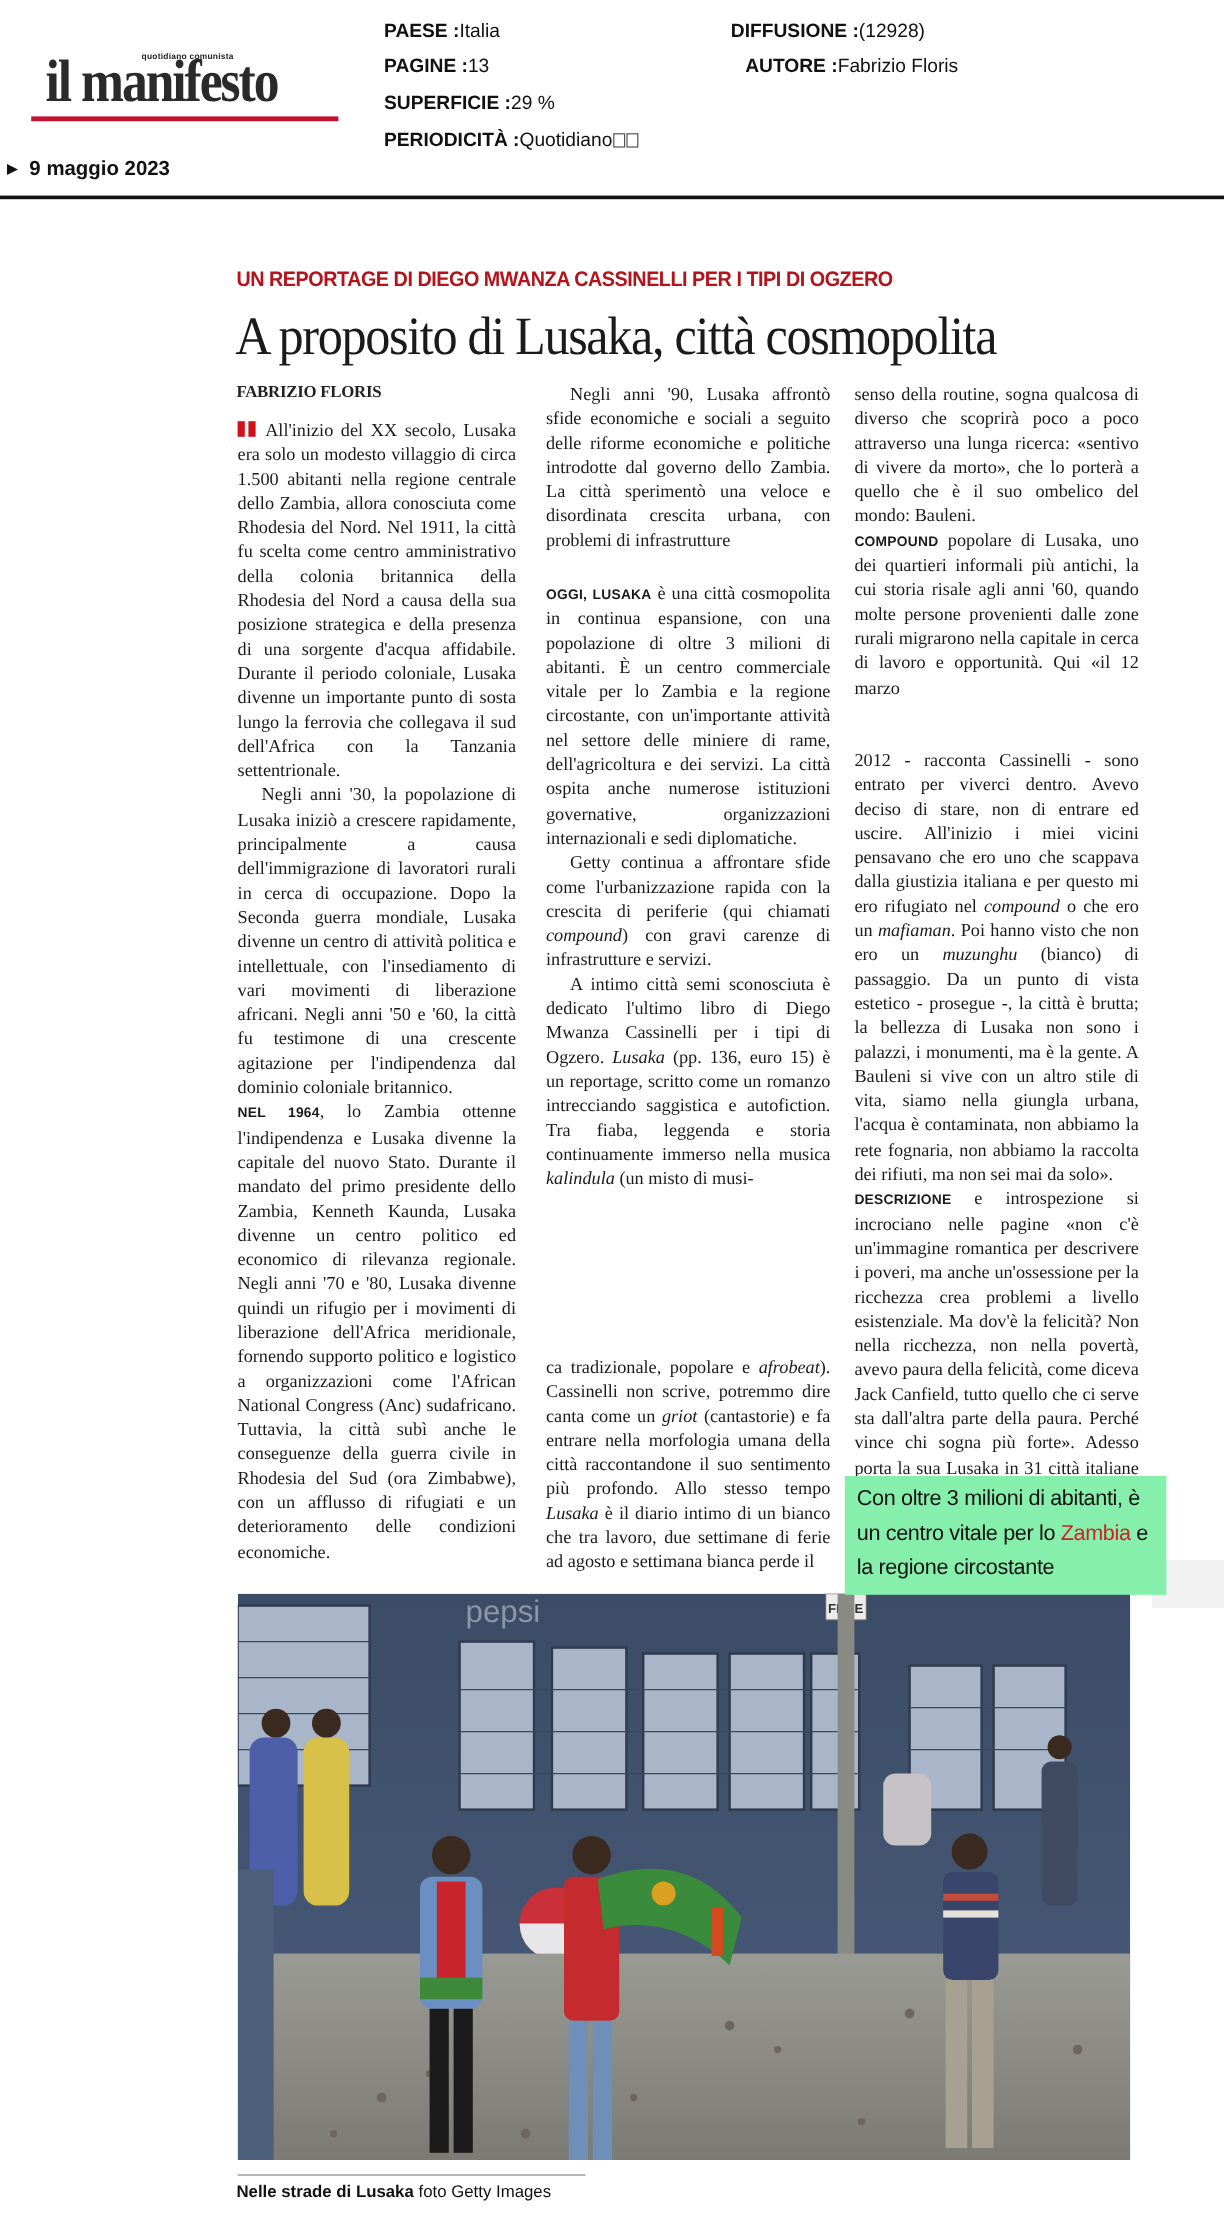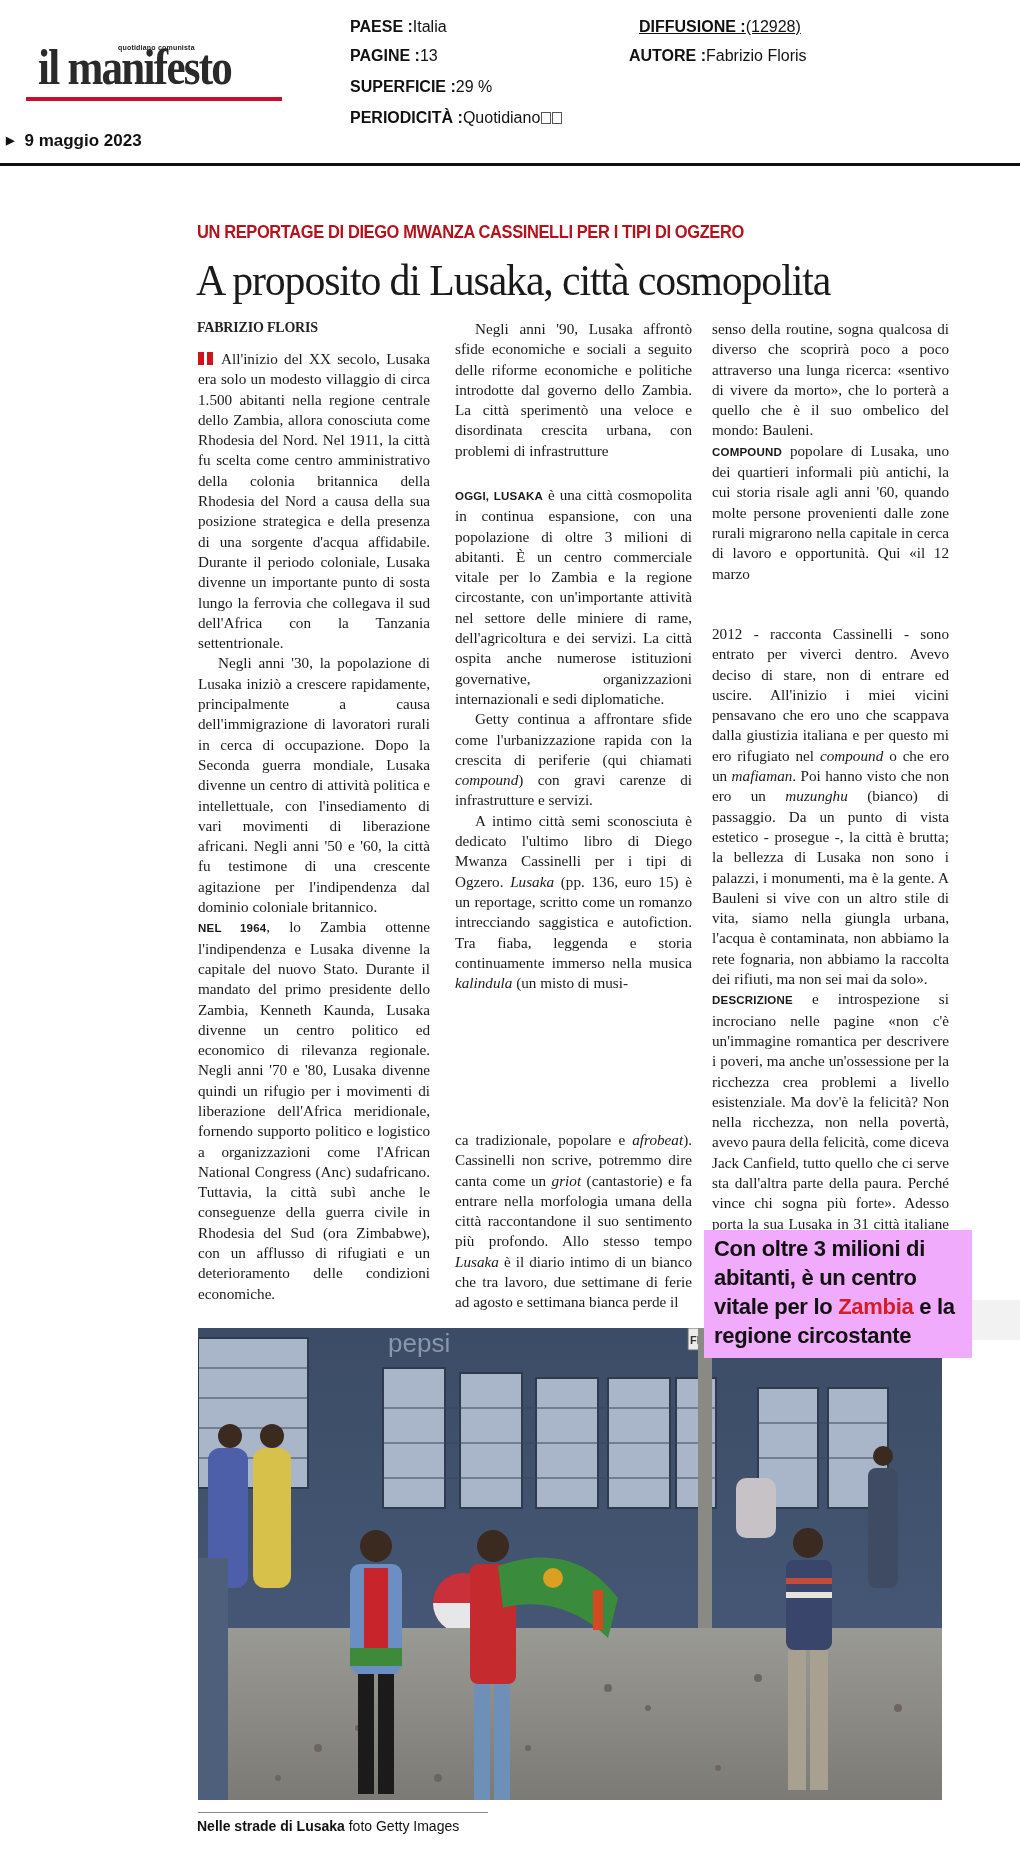--- a/index.html
+++ b/index.html
@@ -4,28 +4,28 @@
 <style>
   html, body { margin: 0; padding: 0; background: #ffffff; }
   body { width: 1020px; height: 1850px; position: relative; overflow: hidden; font-family: "Liberation Sans", sans-serif; color: #111; }
 
   
   .logo { position: absolute; left: 26px; top: 38px; width: 256px; height: 62px; }
   .logo .tag { position: absolute; left: 92px; top: 6px; font-size: 7px; font-weight: bold; letter-spacing: 0.2px; color: #222; font-family: "Liberation Sans", sans-serif; }
   .logo .name { position: absolute; left: 12px; top: 2px; font-family: "Liberation Serif", serif; font-weight: bold; font-size: 50px; line-height: 54px; color: #2a2a2a; letter-spacing: -2px; transform: scaleX(0.86); transform-origin: left; }
   .logo .rule { position: absolute; left: 0; top: 59px; width: 256px; height: 4px; background: #c8102e; }
 
-  .meta { position: absolute; font-size: 16px; color: #111; line-height: 20px; margin-left: 30px; }
+  .meta { position: absolute; font-size: 16px; color: #111; line-height: 20px; }
   .meta b { font-weight: bold; }
   .meta-paese { left: 320px; top: 17px; }
   .meta-pagine { left: 320px; top: 46px; }
   .meta-superficie { left: 320px; top: 77px; }
   .meta-periodicita { left: 320px; top: 108px; }
-  .meta-diffusione { left: 609px; top: 17px; text-decoration: underline; }
-  .meta-autore { left: 599px; top: 46px; text-align: right; }
+  .meta-diffusione { left: 609px; top: 17px; }
+  .meta-autore { left: 621px; top: 46px; text-align: right; }
   .sq { display: inline-block; width: 8px; height: 10px; border: 1px solid #555; margin-left: 1px; vertical-align: -1px; }
 
   .date { position: absolute; left: 6px; top: 131px; font-size: 17px; font-weight: bold; }
   .date .arrow { font-size: 11px; margin-right: 10px; vertical-align: 2px; }
   .hr-top { position: absolute; left: 0; top: 163px; width: 1020px; height: 3px; background: #111; }
 
   
   .kicker { position: absolute; left: 197px; top: 222px; font-family: "Liberation Sans", sans-serif; font-weight: bold; font-size: 17.5px; color: #b5121b; letter-spacing: -0.4px; white-space: nowrap; transform: scaleX(0.94); transform-origin: left; }
   .headline { position: absolute; left: 196px; top: 254px; font-family: "Liberation Serif", serif; font-size: 45px; line-height: 52px; color: #1a1a1a; letter-spacing: -1.2px; white-space: nowrap; transform: scaleX(0.93); transform-origin: left; }
   .byline { position: absolute; left: 197px; top: 320px; font-family: "Liberation Serif", serif; font-weight: bold; font-size: 14px; color: #222; letter-spacing: -0.2px; }
@@ -39,21 +39,21 @@
   .c1 { left: 198px; top: 349px; width: 232px; }
   .c2a { left: 455px; top: 319px; width: 237px; }
   .c2b { left: 455px; top: 485px; width: 237px; }
   .c2c { left: 455px; top: 1130px; width: 237px; }
   .c3a { left: 712px; top: 319px; width: 237px; }
   .c3b { left: 712px; top: 588px; width: 237px; margin-top: 36px; }
   .redmark { display: inline-block; width: 6px; height: 13px; background: #d0121b; margin-right: 3px; vertical-align: -1px; }
   .redmark + .redmark { margin-right: 8px; }
 
   
-  .pull { position: absolute; left: 704px; top: 1230px; width: 250px; background: #f0abfc; padding: 4px 8px 8px 10px; font-family: "Liberation Sans", sans-serif; font-weight: bold; font-size: 22px; line-height: 29px; color: #111; letter-spacing: -0.3px; z-index: 3; }
+  .pull { position: absolute; left: 704px; top: 1230px; width: 250px; background: #86efac; padding: 4px 8px 8px 10px; font-family: "Liberation Sans", sans-serif; font-weight: normal; font-size: 18px; line-height: 29px; color: #111; letter-spacing: -0.3px; z-index: 3; }
   .pull .red { color: #d21f26; }
   .grey-band { position: absolute; left: 960px; top: 1300px; width: 60px; height: 40px; background: #f2f2f2; }
 
   
   .photo { position: absolute; left: 198px; top: 1328px; width: 744px; height: 472px; overflow: hidden; z-index: 1; }
   .photo svg { width: 100%; height: 100%; display: block; }
   .caption-rule { position: absolute; left: 198px; top: 1812px; width: 290px; height: 1px; background: #888; }
   .caption { position: absolute; left: 197px; top: 1818px; font-size: 14px; color: #111; }
   .caption b { font-weight: bold; }
 </style>

